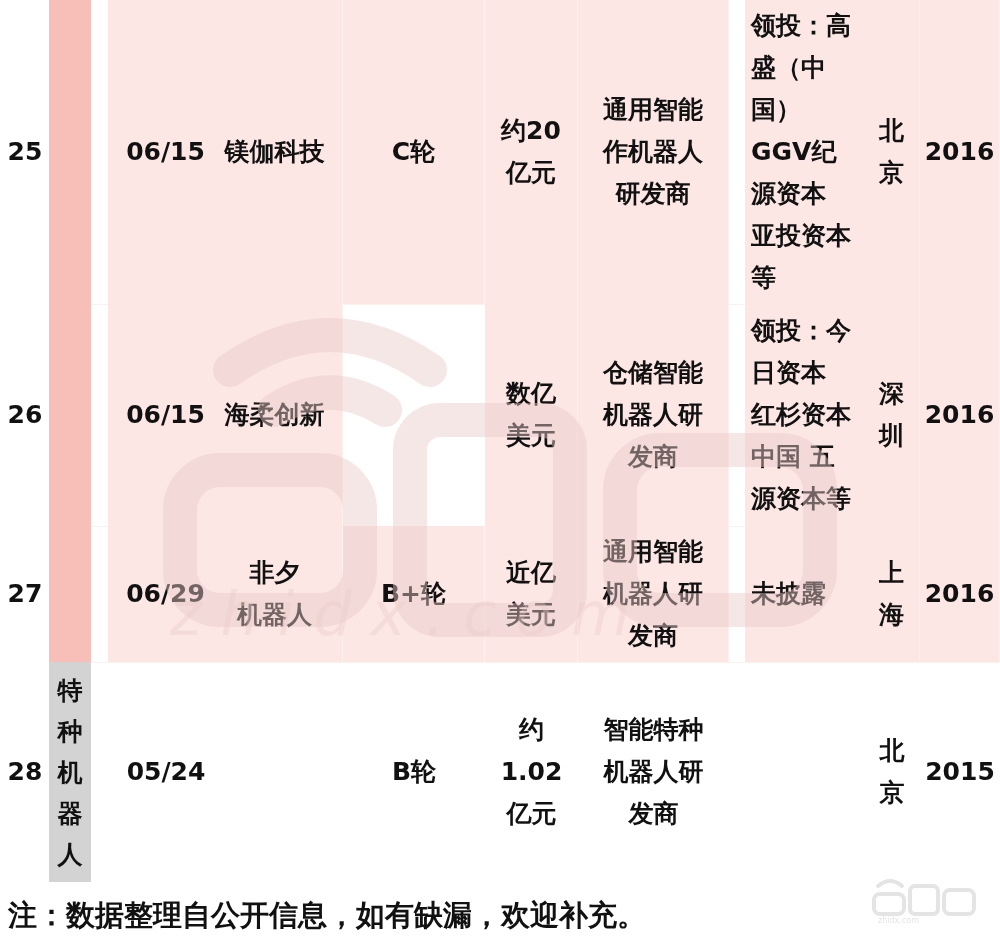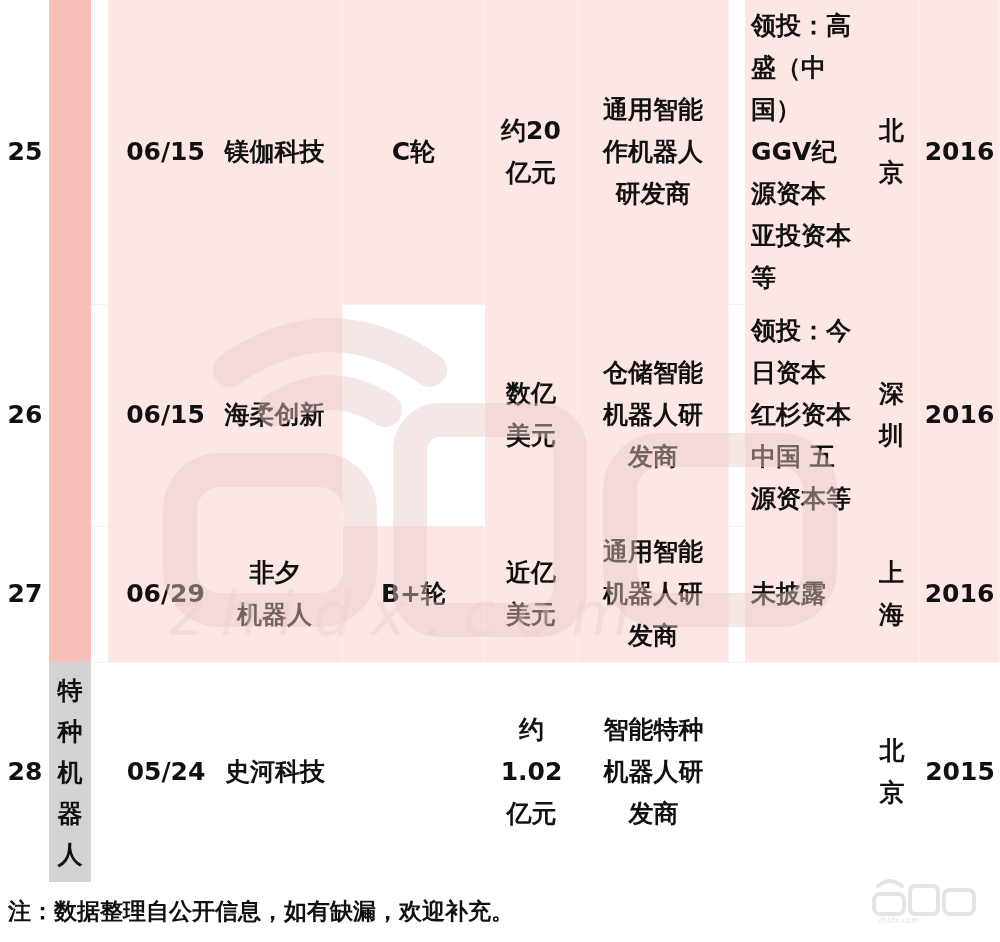--- a/index.html
+++ b/index.html
@@ -19,21 +19,21 @@
   .date { left: 91px; width: 116px; margin-left: 17px; }
   .company { left: 207px; width: 136px; }
   .round { left: 343px; width: 142px; }
   .amount { left: 485px; width: 93px; }
   .desc { left: 578px; width: 151px; }
   .invest { left: 729px; width: 135px; justify-content: flex-start; text-align: left; padding-left: 6px; margin-left: 16px; }
   .city { left: 864px; width: 56px; }
   .year { left: 920px; width: 80px; }
   .multi { white-space: pre-line; }
   .cat .vtext { white-space: pre-line; font-size: 25px; line-height: 41px; }
-  .note { position: absolute; left: 8px; top: 896px; font-size: 23px; font-weight: bold; color: #111; }
+  .note { position: absolute; left: 8px; top: 896px; font-size: 29px; font-weight: bold; color: #111; }
   .watermark { position: absolute; left: 140px; top: 300px; width: 720px; height: 360px; pointer-events: none; }
   .corner-logo { position: absolute; left: 868px; top: 872px; width: 112px; height: 52px; }
 </style>
 </head>
 <body>
 
 <div class="table">
 
   <div class="row pink" style="top:0;height:304px;">
     <div class="cell num">25</div>
@@ -105,21 +105,21 @@
   <div class="row" style="top:662px;height:220px;">
     <div class="cell num">28</div>
     <div class="cell cat cat-gray">
         <span class="vtext">特
 种
 机
 器
 人</span>
       </div>
     <div class="cell date">05/24</div>
-    <div class="cell company multi">史河科技</div>
+    <div class="cell round">B轮</div>
     <div class="cell amount multi">约
 1.02
 亿元</div>
     <div class="cell desc multi">智能特种
 机器人研
 发商</div>
     <div class="cell city multi">北
 京</div>
     <div class="cell year">2015</div>
   </div>

